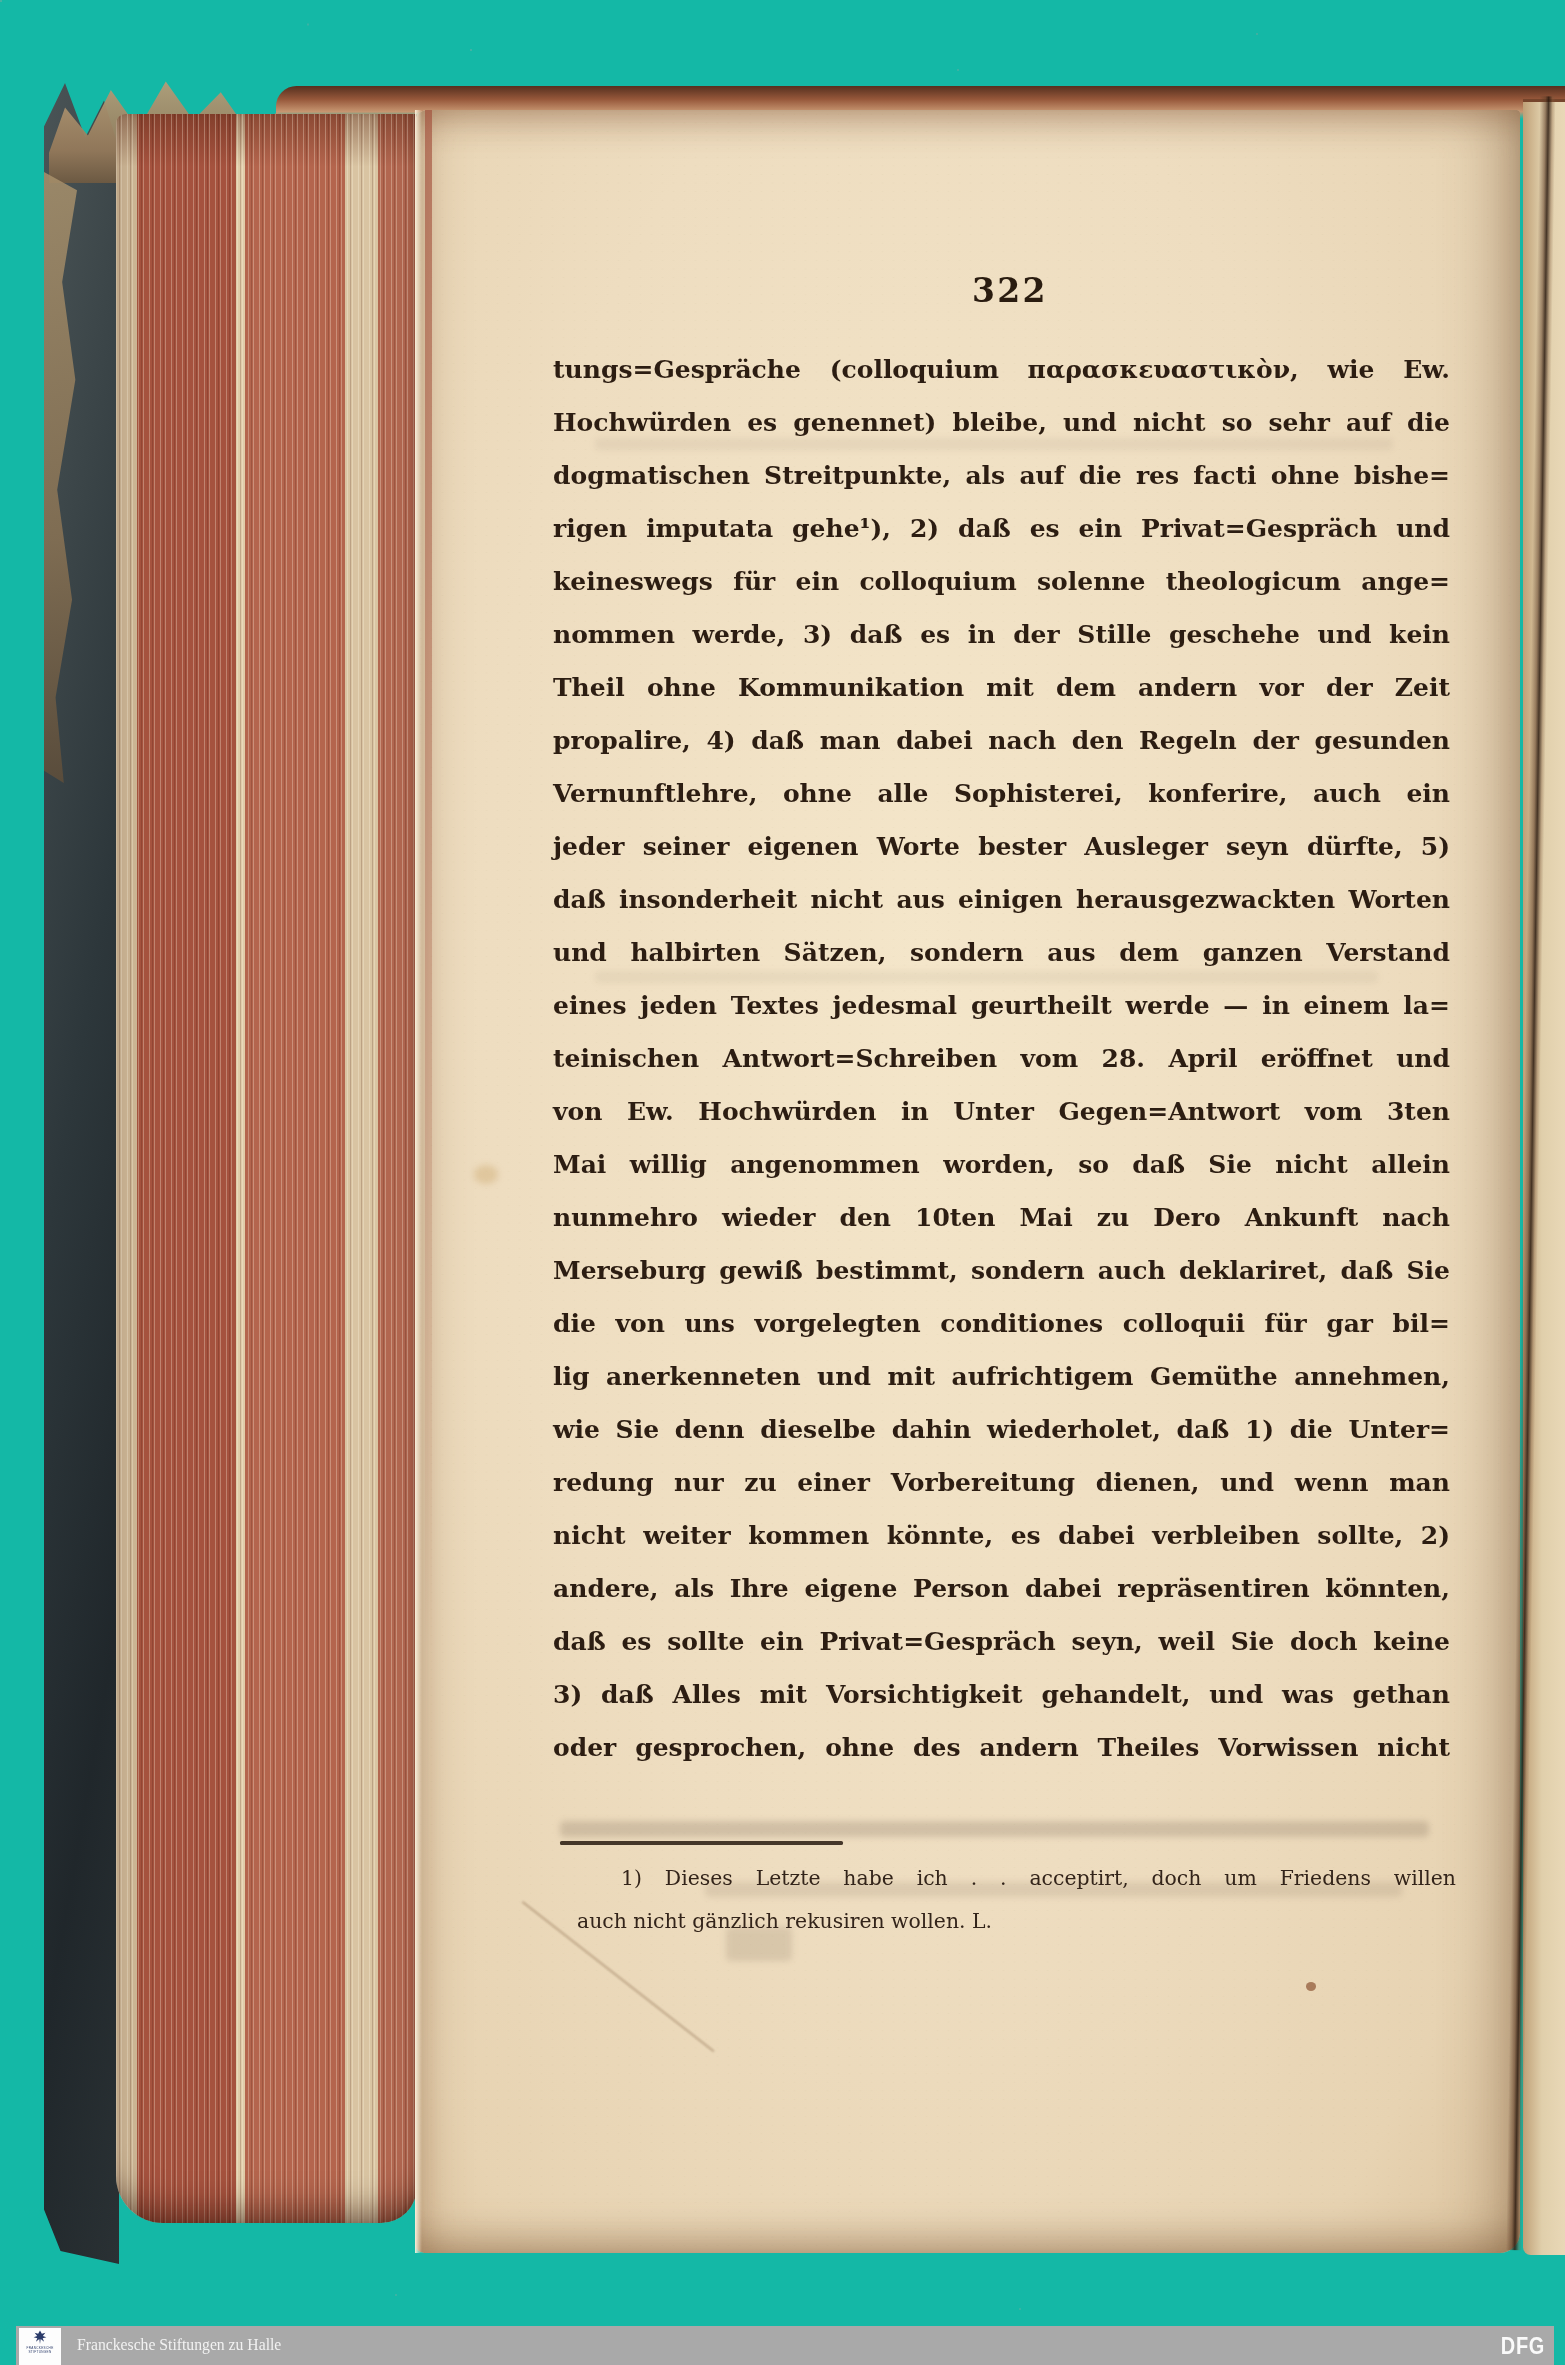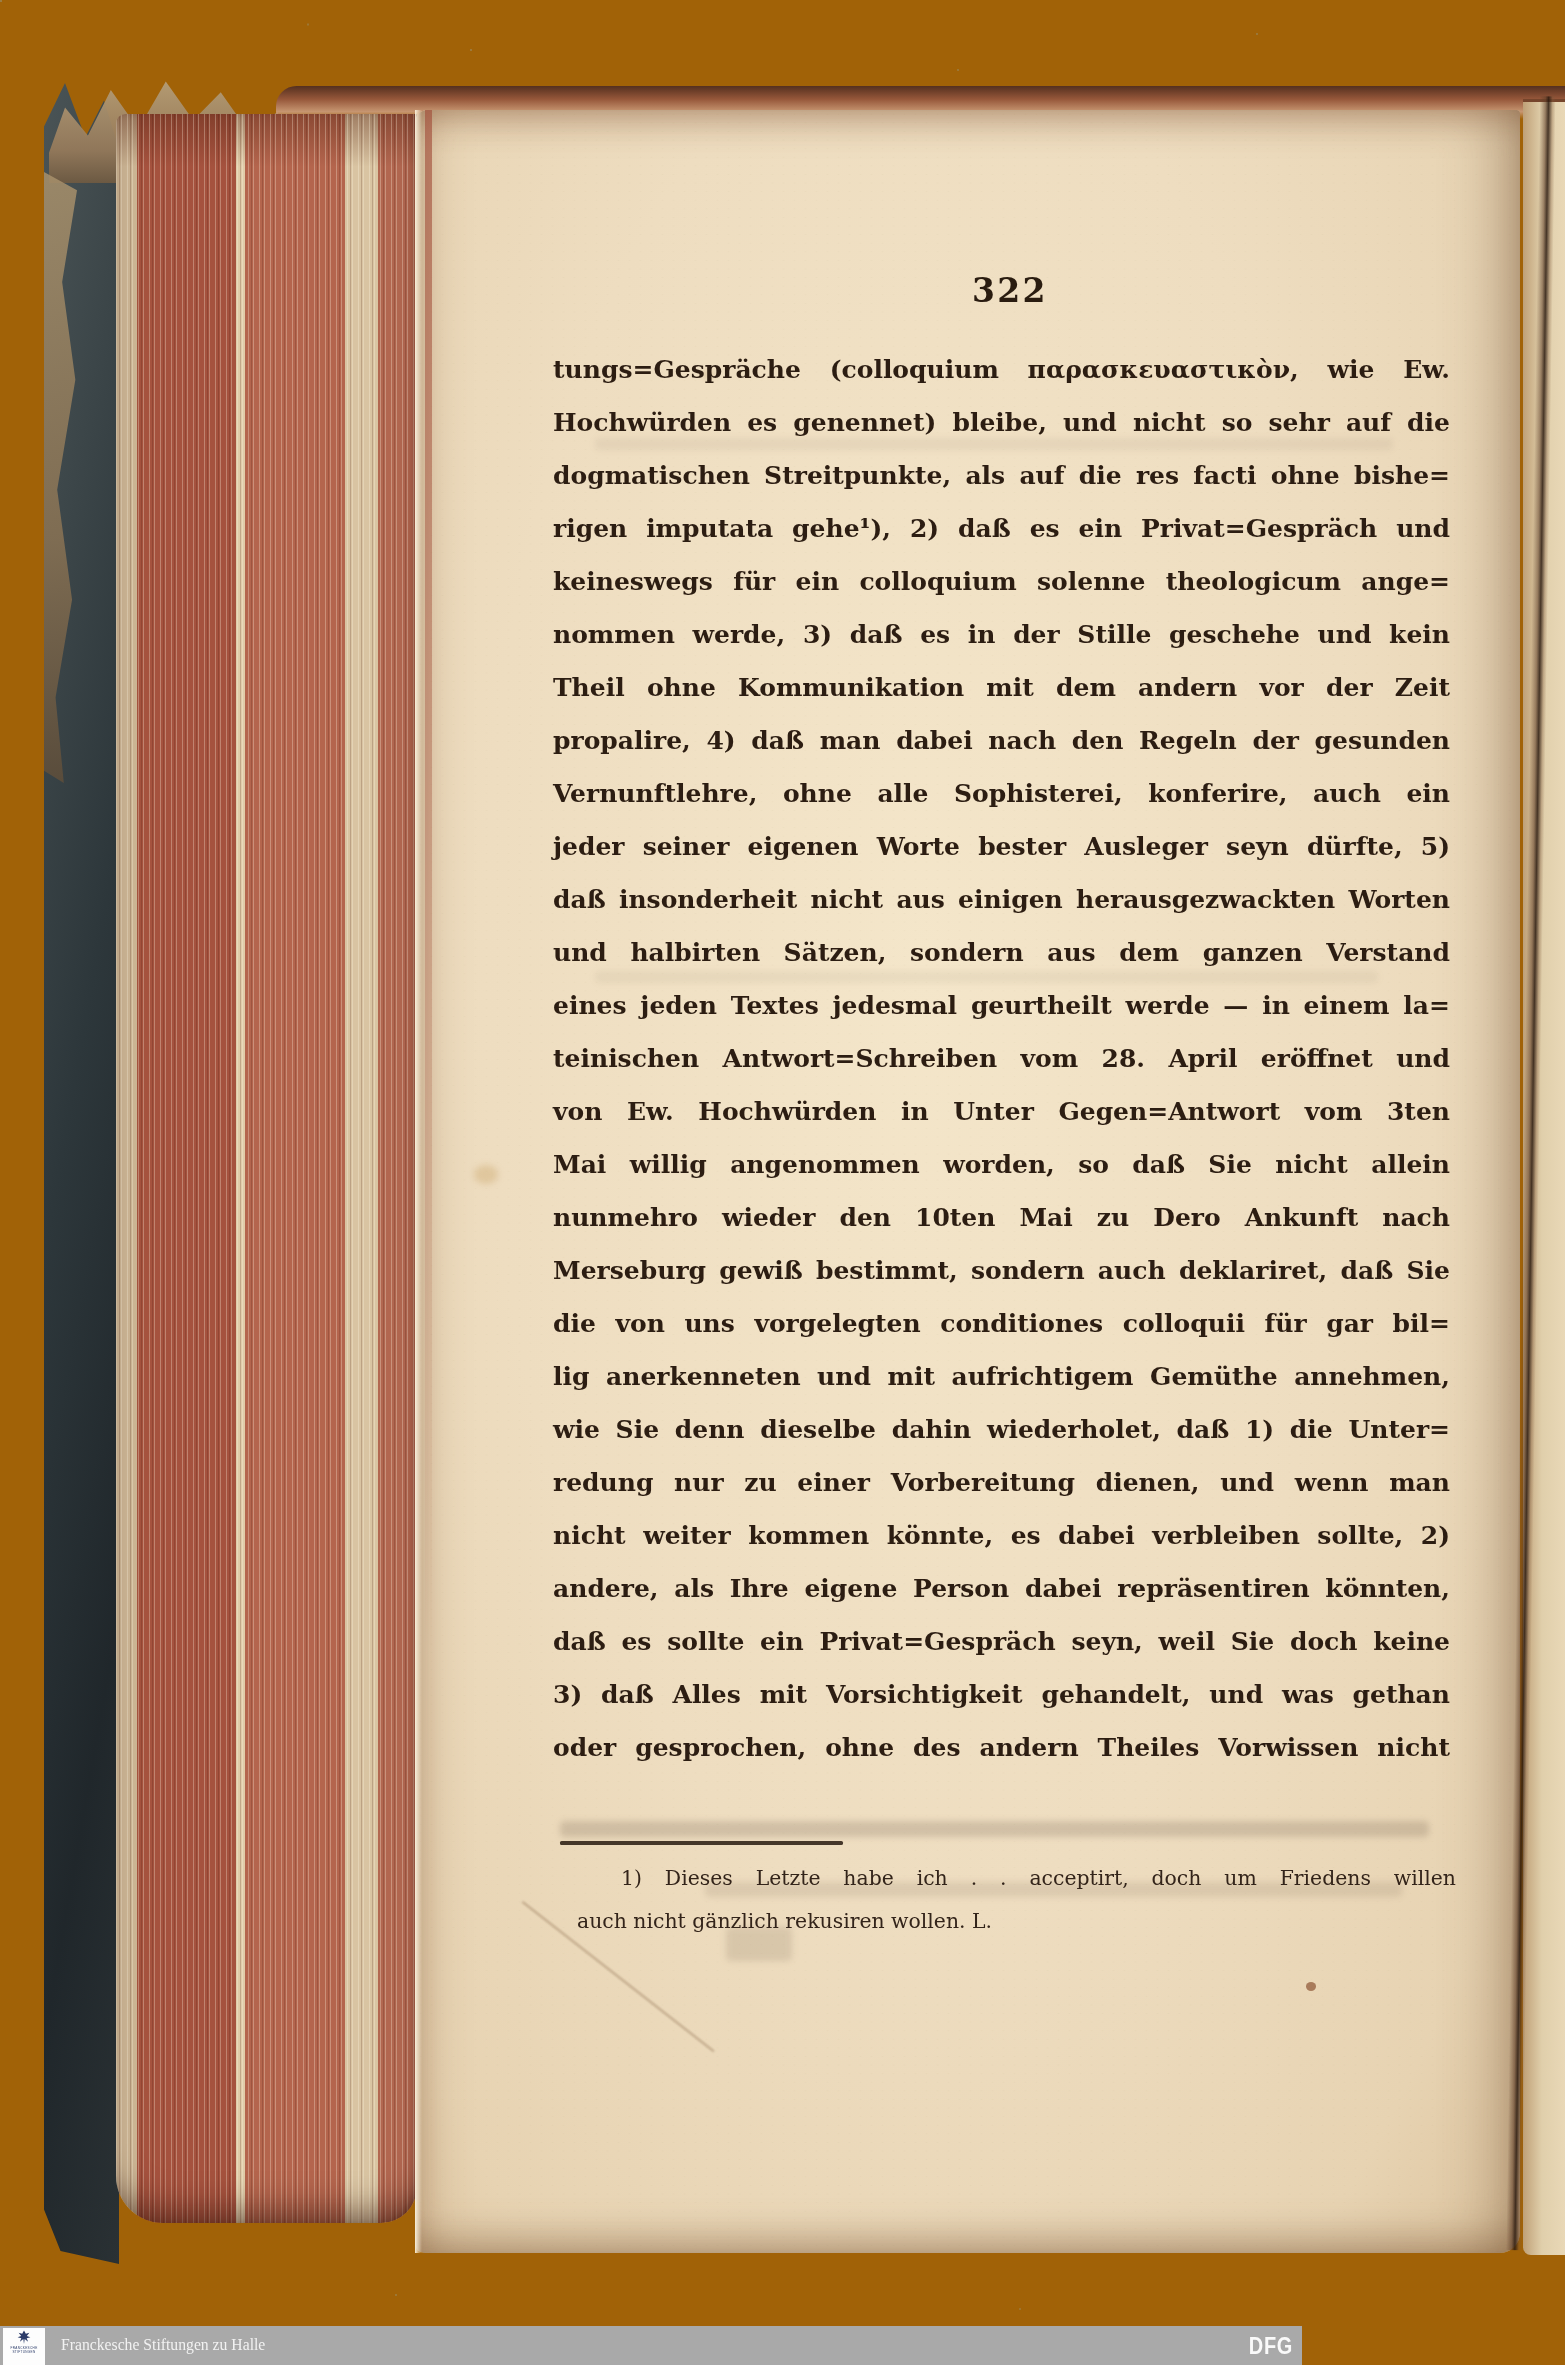--- a/index.html
+++ b/index.html
@@ -1,16 +1,16 @@
 <!DOCTYPE html>
 <html style="font-size:12.5px"><head>
 <meta charset="utf-8">
 <style>
   html,body{margin:0;padding:0;background:#000;}
-  .stage{position:relative;width:1566px;height:2366px;background:#a16207;overflow:hidden;
+  .stage{position:relative;width:1566px;height:2366px;background:#14b8a6;overflow:hidden;
          font-family:"DejaVu Serif",serif;}
   
   .specks{position:absolute;left:0;top:0;width:1.6px;height:1.6px;background:rgba(150,170,160,.4);
     box-shadow:470px 49px rgba(150,170,160,.35),732px 110px rgba(140,160,150,.4),
     957px 69px rgba(150,170,160,.3),1256px 33px rgba(140,160,150,.35),
     307px 23.5px rgba(150,170,160,.3),847px 174px rgba(120,140,200,.4),
     1371px 92px rgba(150,170,160,.3),189px 139px rgba(150,170,160,.3),
     395px 2294px rgba(150,170,160,.3),1019px 2308px rgba(150,170,160,.25);}
   
   .cover{position:absolute;left:44px;top:83px;width:75px;height:2181px;
@@ -81,21 +81,21 @@
   .g5{left:595px;top:971px;width:783px;height:11.7px;background:rgba(100,80,60,.07);}
   .crease{position:absolute;left:523px;top:1901px;width:243px;height:1.6px;
     background:rgba(120,88,58,.4);transform:rotate(38deg);transform-origin:0 0;filter:blur(0.8px);}
   .fox1{position:absolute;left:1306px;top:1982px;width:10.2px;height:8.6px;border-radius:50%;
     background:#7d3f1f;opacity:.6;filter:blur(0.4px);}
   .fox2{position:absolute;left:474px;top:1165px;width:23.5px;height:19px;border-radius:50%;
     background:rgba(192,150,78,.3);filter:blur(3.1px);}
   .fox3{position:absolute;left:701px;top:369px;width:14px;height:11px;border-radius:50%;
     background:rgba(180,140,80,.18);filter:blur(2.3px);}
   
-  .footer-bar{position:absolute;left:0;top:2326px;width:1302px;height:39px;background:#a9a9a9;}
+  .footer-bar{position:absolute;left:16px;top:2326px;width:1538px;height:39px;background:#a9a9a9;}
   .fs-logo{position:absolute;left:3.1px;top:1.6px;width:42px;height:38px;background:#fdfdfd;
     display:block;text-decoration:none;}
   .fs-glyph{position:absolute;left:50%;top:1.6px;transform:translateX(-50%);width:17px;height:17px;display:block;}
   .fs-cap{position:absolute;left:50%;top:19.6px;width:110px;transform:translateX(-50%) scale(.40);
     transform-origin:50% 0;text-align:center;color:#2c3c6a;
     font-family:"Liberation Sans",sans-serif;font-size:7.8px;line-height:8.6px;letter-spacing:0.8px;}
   .fs-cap span{display:block;}
   .fs-name{position:absolute;left:61px;top:0;height:39px;line-height:38px;color:#f2f2f2;
     font-family:"Liberation Serif",serif;font-size:15.7px;}
   .dfg{position:absolute;right:9.4px;top:50%;transform:translateY(-50%) scaleX(.85);transform-origin:100% 50%;

